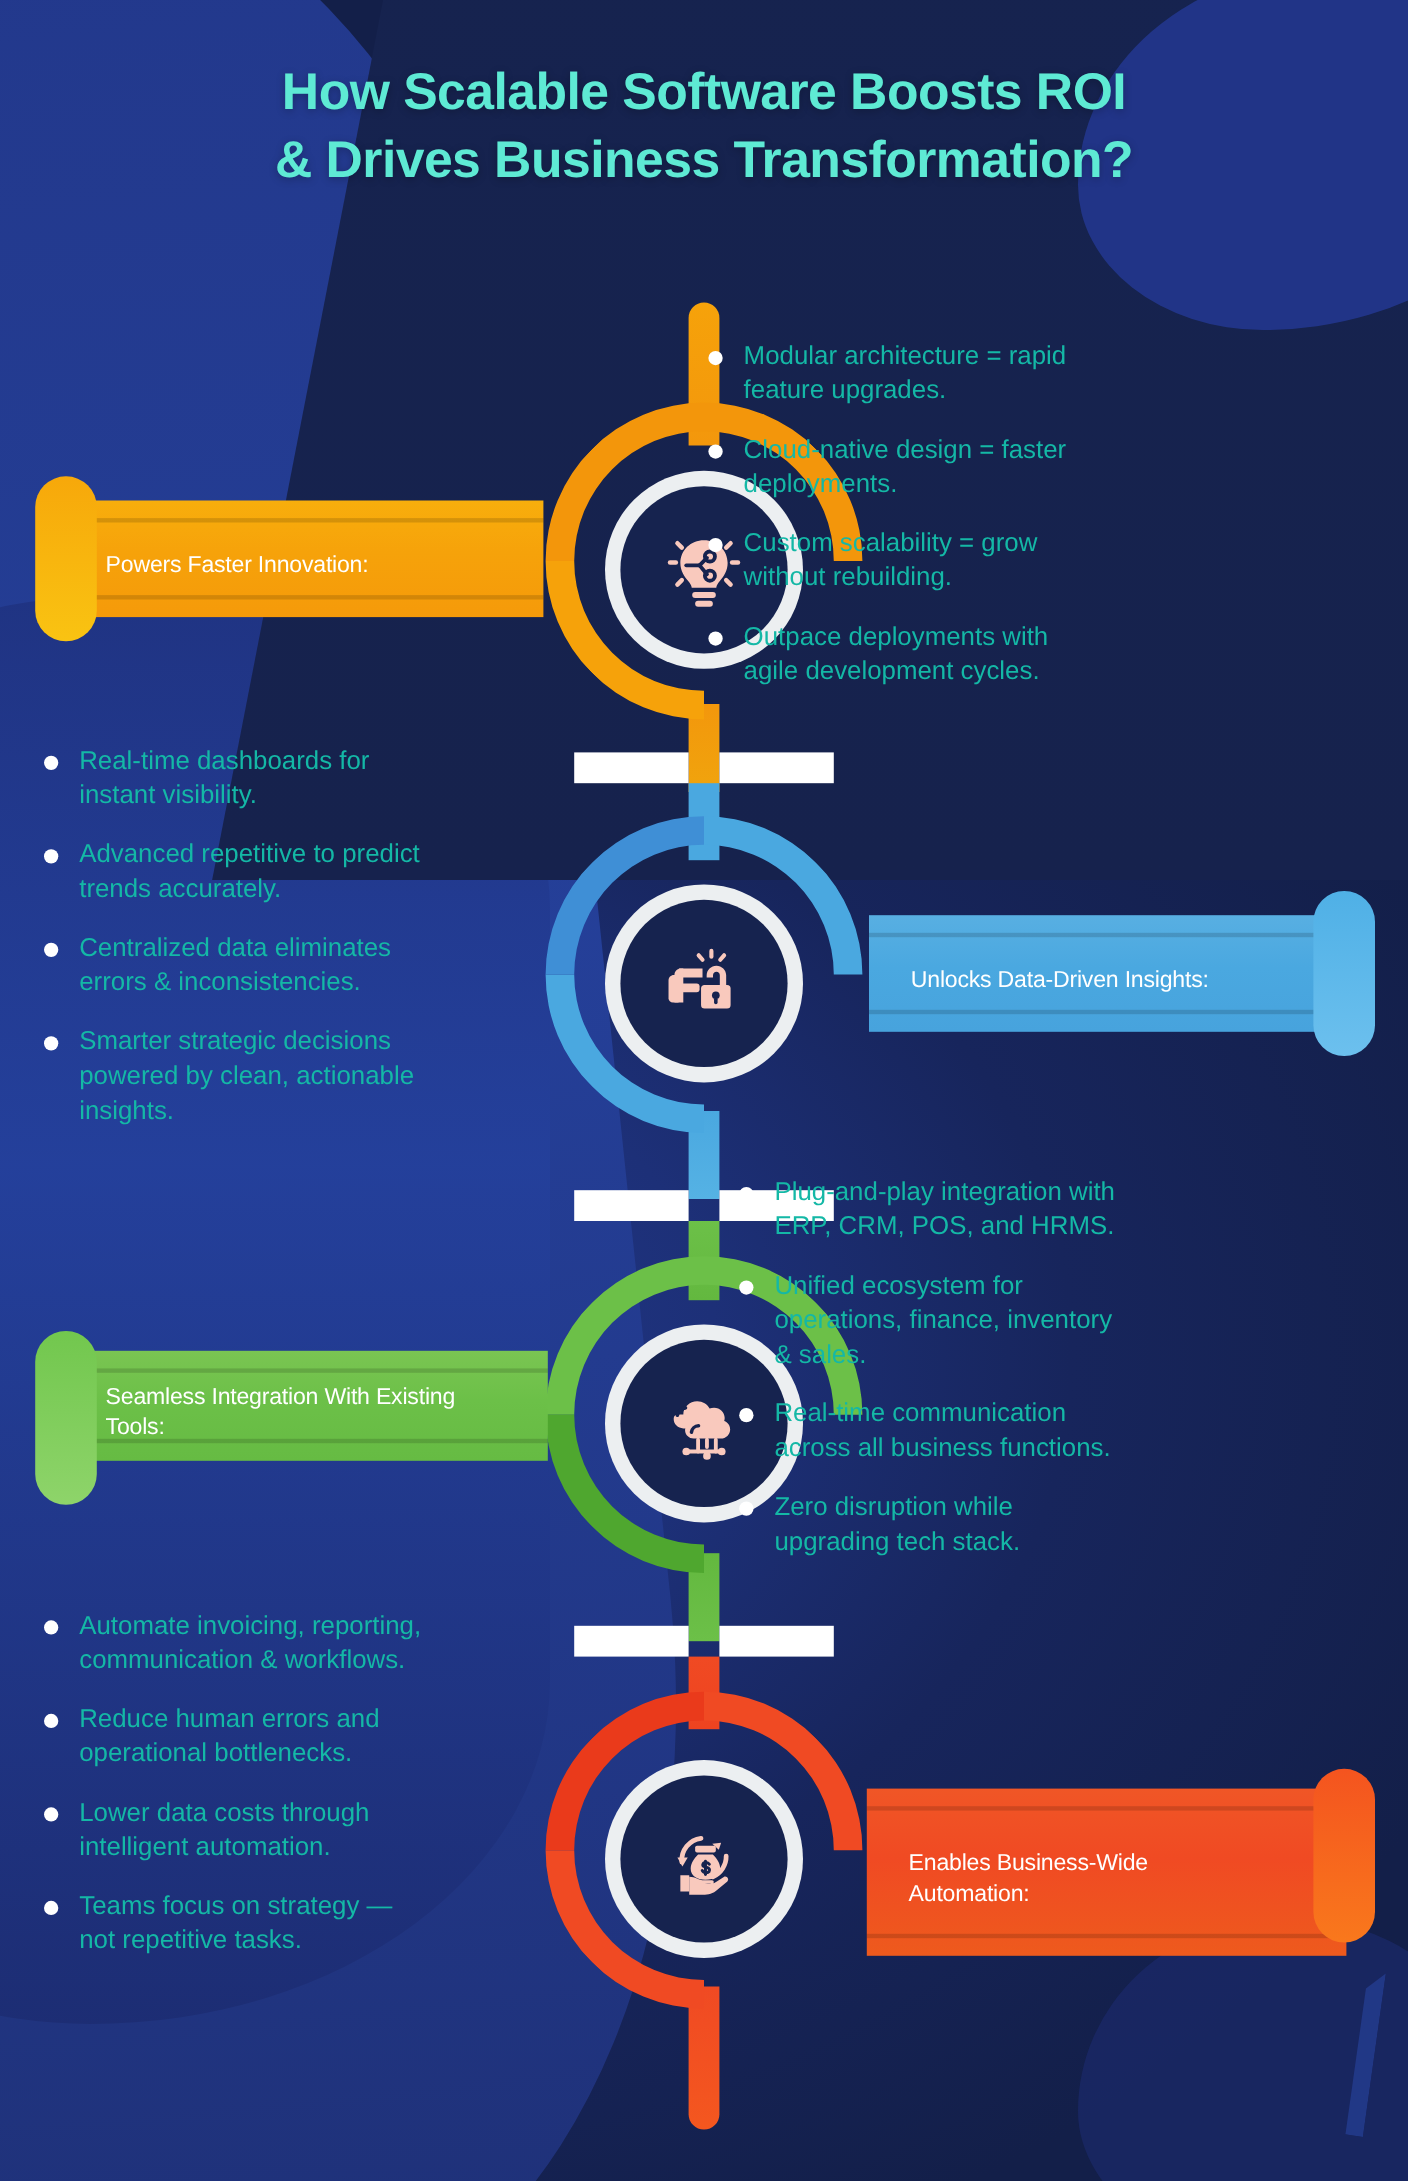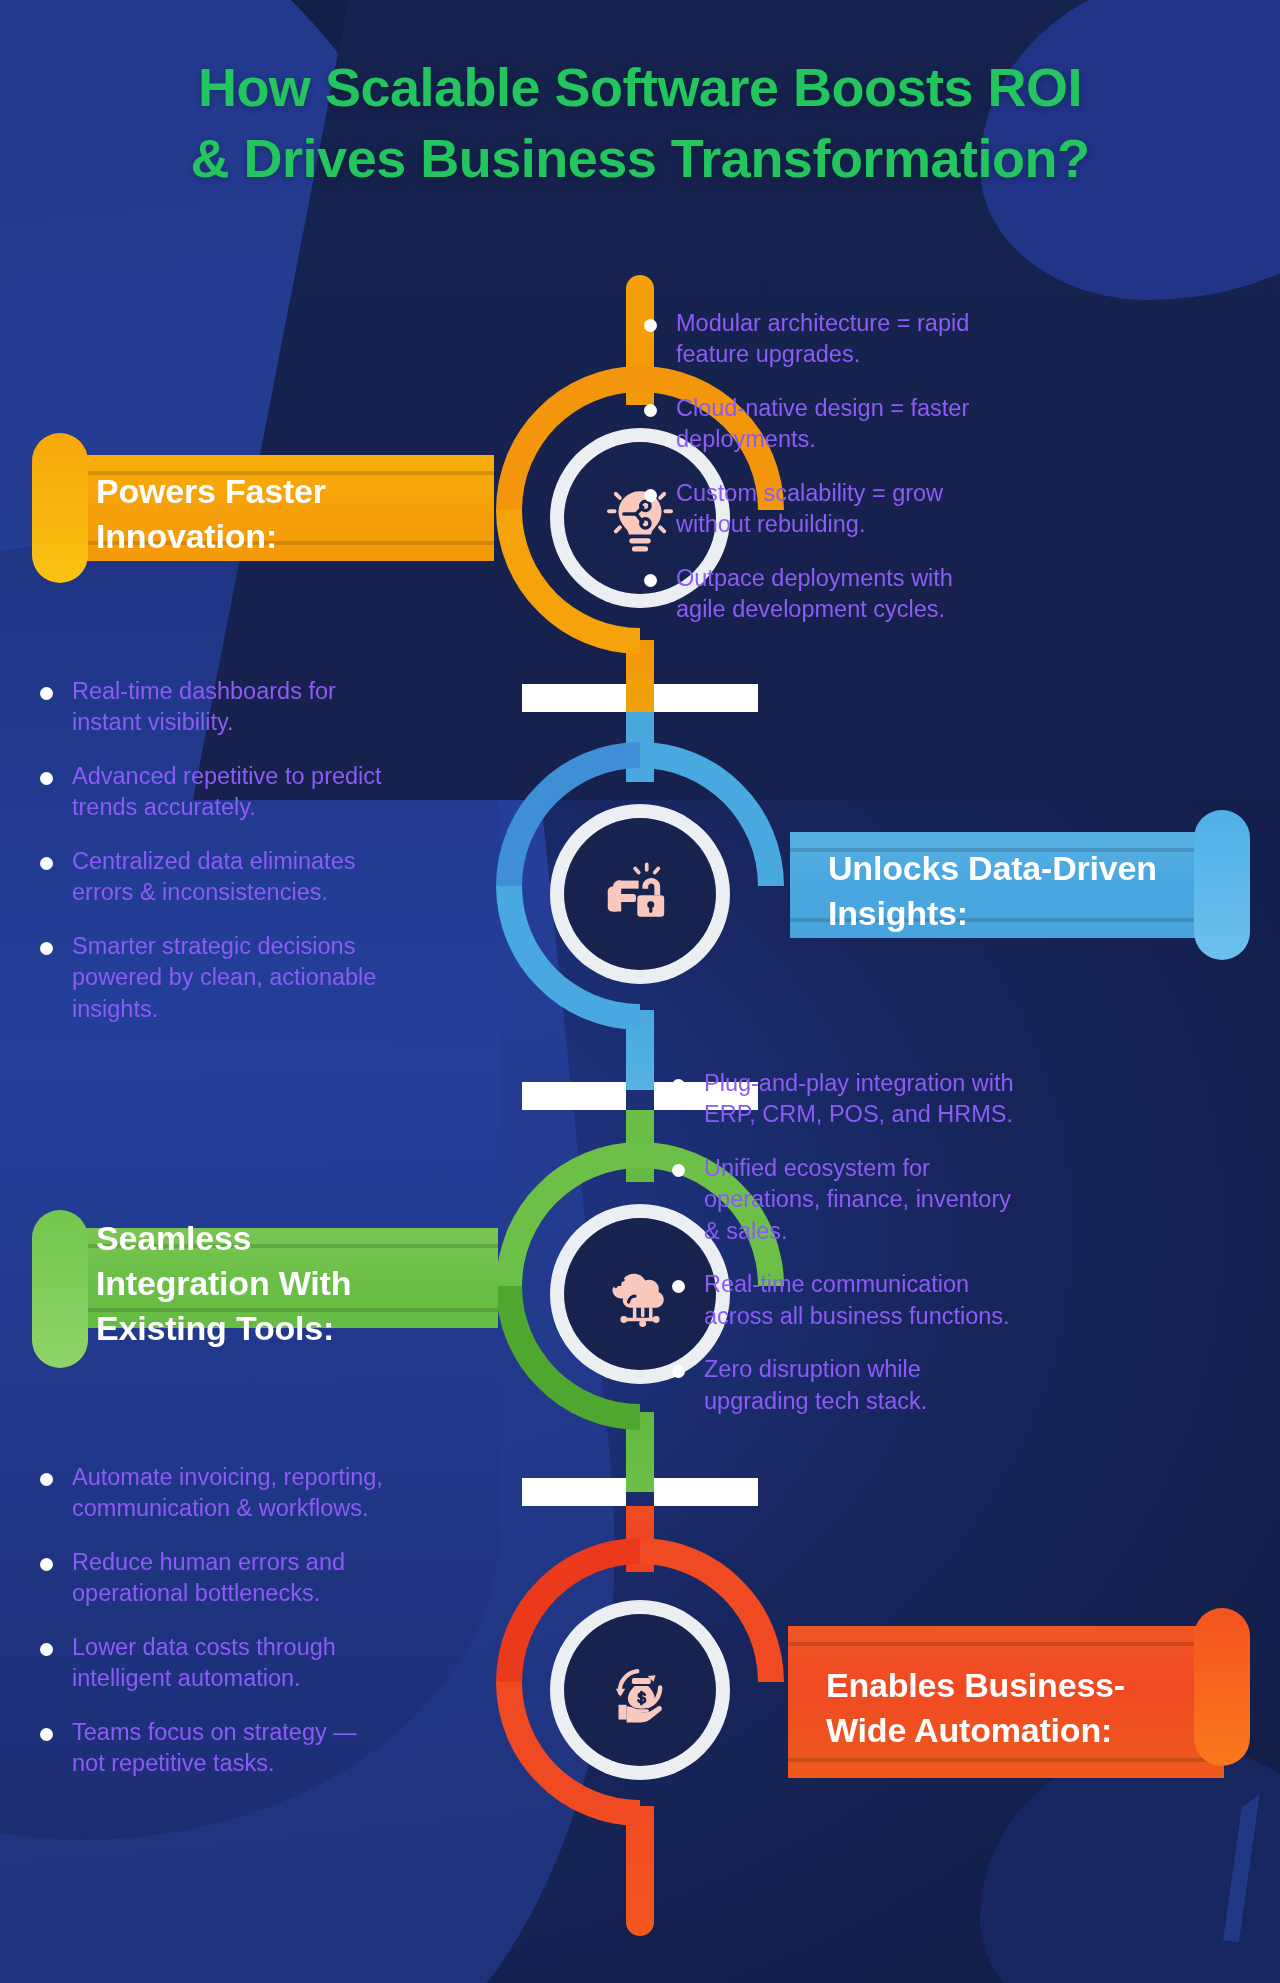--- a/index.html
+++ b/index.html
@@ -52,21 +52,21 @@
   .blob-midleft {
     position:absolute; left:-260px; top:540px; width:760px; height:1300px;
     background:linear-gradient(180deg,#1f3280 0%,#24409c 40%,#1c2c72 100%);
     border-radius:50% 50% 55% 45% / 18% 22% 24% 20%;
     opacity:.85;
   }
 
   
   .header { position:absolute; z-index:6; top:52px; left:0; width:100%; text-align:center; }
   .header h1 {
-    color:#22c55e; font-size:54px; line-height:1.32; font-weight:bold;
+    color:#5eead4; font-size:47px; line-height:1.32; font-weight:bold;
     letter-spacing:-0.5px; text-shadow:0 2px 8px rgba(0,0,0,.25);
     font-family:"Liberation Sans", sans-serif;
   }
 
   
   .spine { position:absolute; z-index:2; left:0; top:0; width:100%; height:100%; pointer-events:none; }
 
   .seg { position:absolute; left:50%; width:28px; transform:translateX(-50%); }
 
   
@@ -107,34 +107,34 @@
     display:flex; align-items:center;
     padding:0 38px;
   }
   .banner-body::before, .banner-body::after {
     content:""; position:absolute; left:0; right:0; height:4px;
     background:rgba(0,0,0,.14);
   }
   .banner-body::before { top:16px; }
   .banner-body::after  { bottom:16px; }
   .banner-label {
-    color:#fff; font-size:34px; font-weight:bold; line-height:1.32;
+    color:#fff; font-size:21px; font-weight:normal; line-height:1.32;
     position:relative; z-index:2; letter-spacing:-0.2px;margin-top:11px;
   }
   .cap {
     position:absolute; top:-22px; width:56px; height:150px; z-index:1;
     border-radius:40px;
   }
 
   
   .bullets { position:absolute; z-index:6; }
   .bullets ul { list-style:none; }
   .bullets li {
     position:relative; padding-left:36px; margin-bottom:22px;
-    color:#8b5cf6; font-size:23.5px; line-height:1.34;
+    color:#14b8a6; font-size:23.5px; line-height:1.34;
     font-family:"Liberation Sans", sans-serif; font-weight:400;
   }
   .bullets li::before {
     content:""; position:absolute; left:4px; top:11px;
     width:13px; height:13px; border-radius:50%; background:#ffffff;
   }
 </style>
 </head>
 <body>
 

